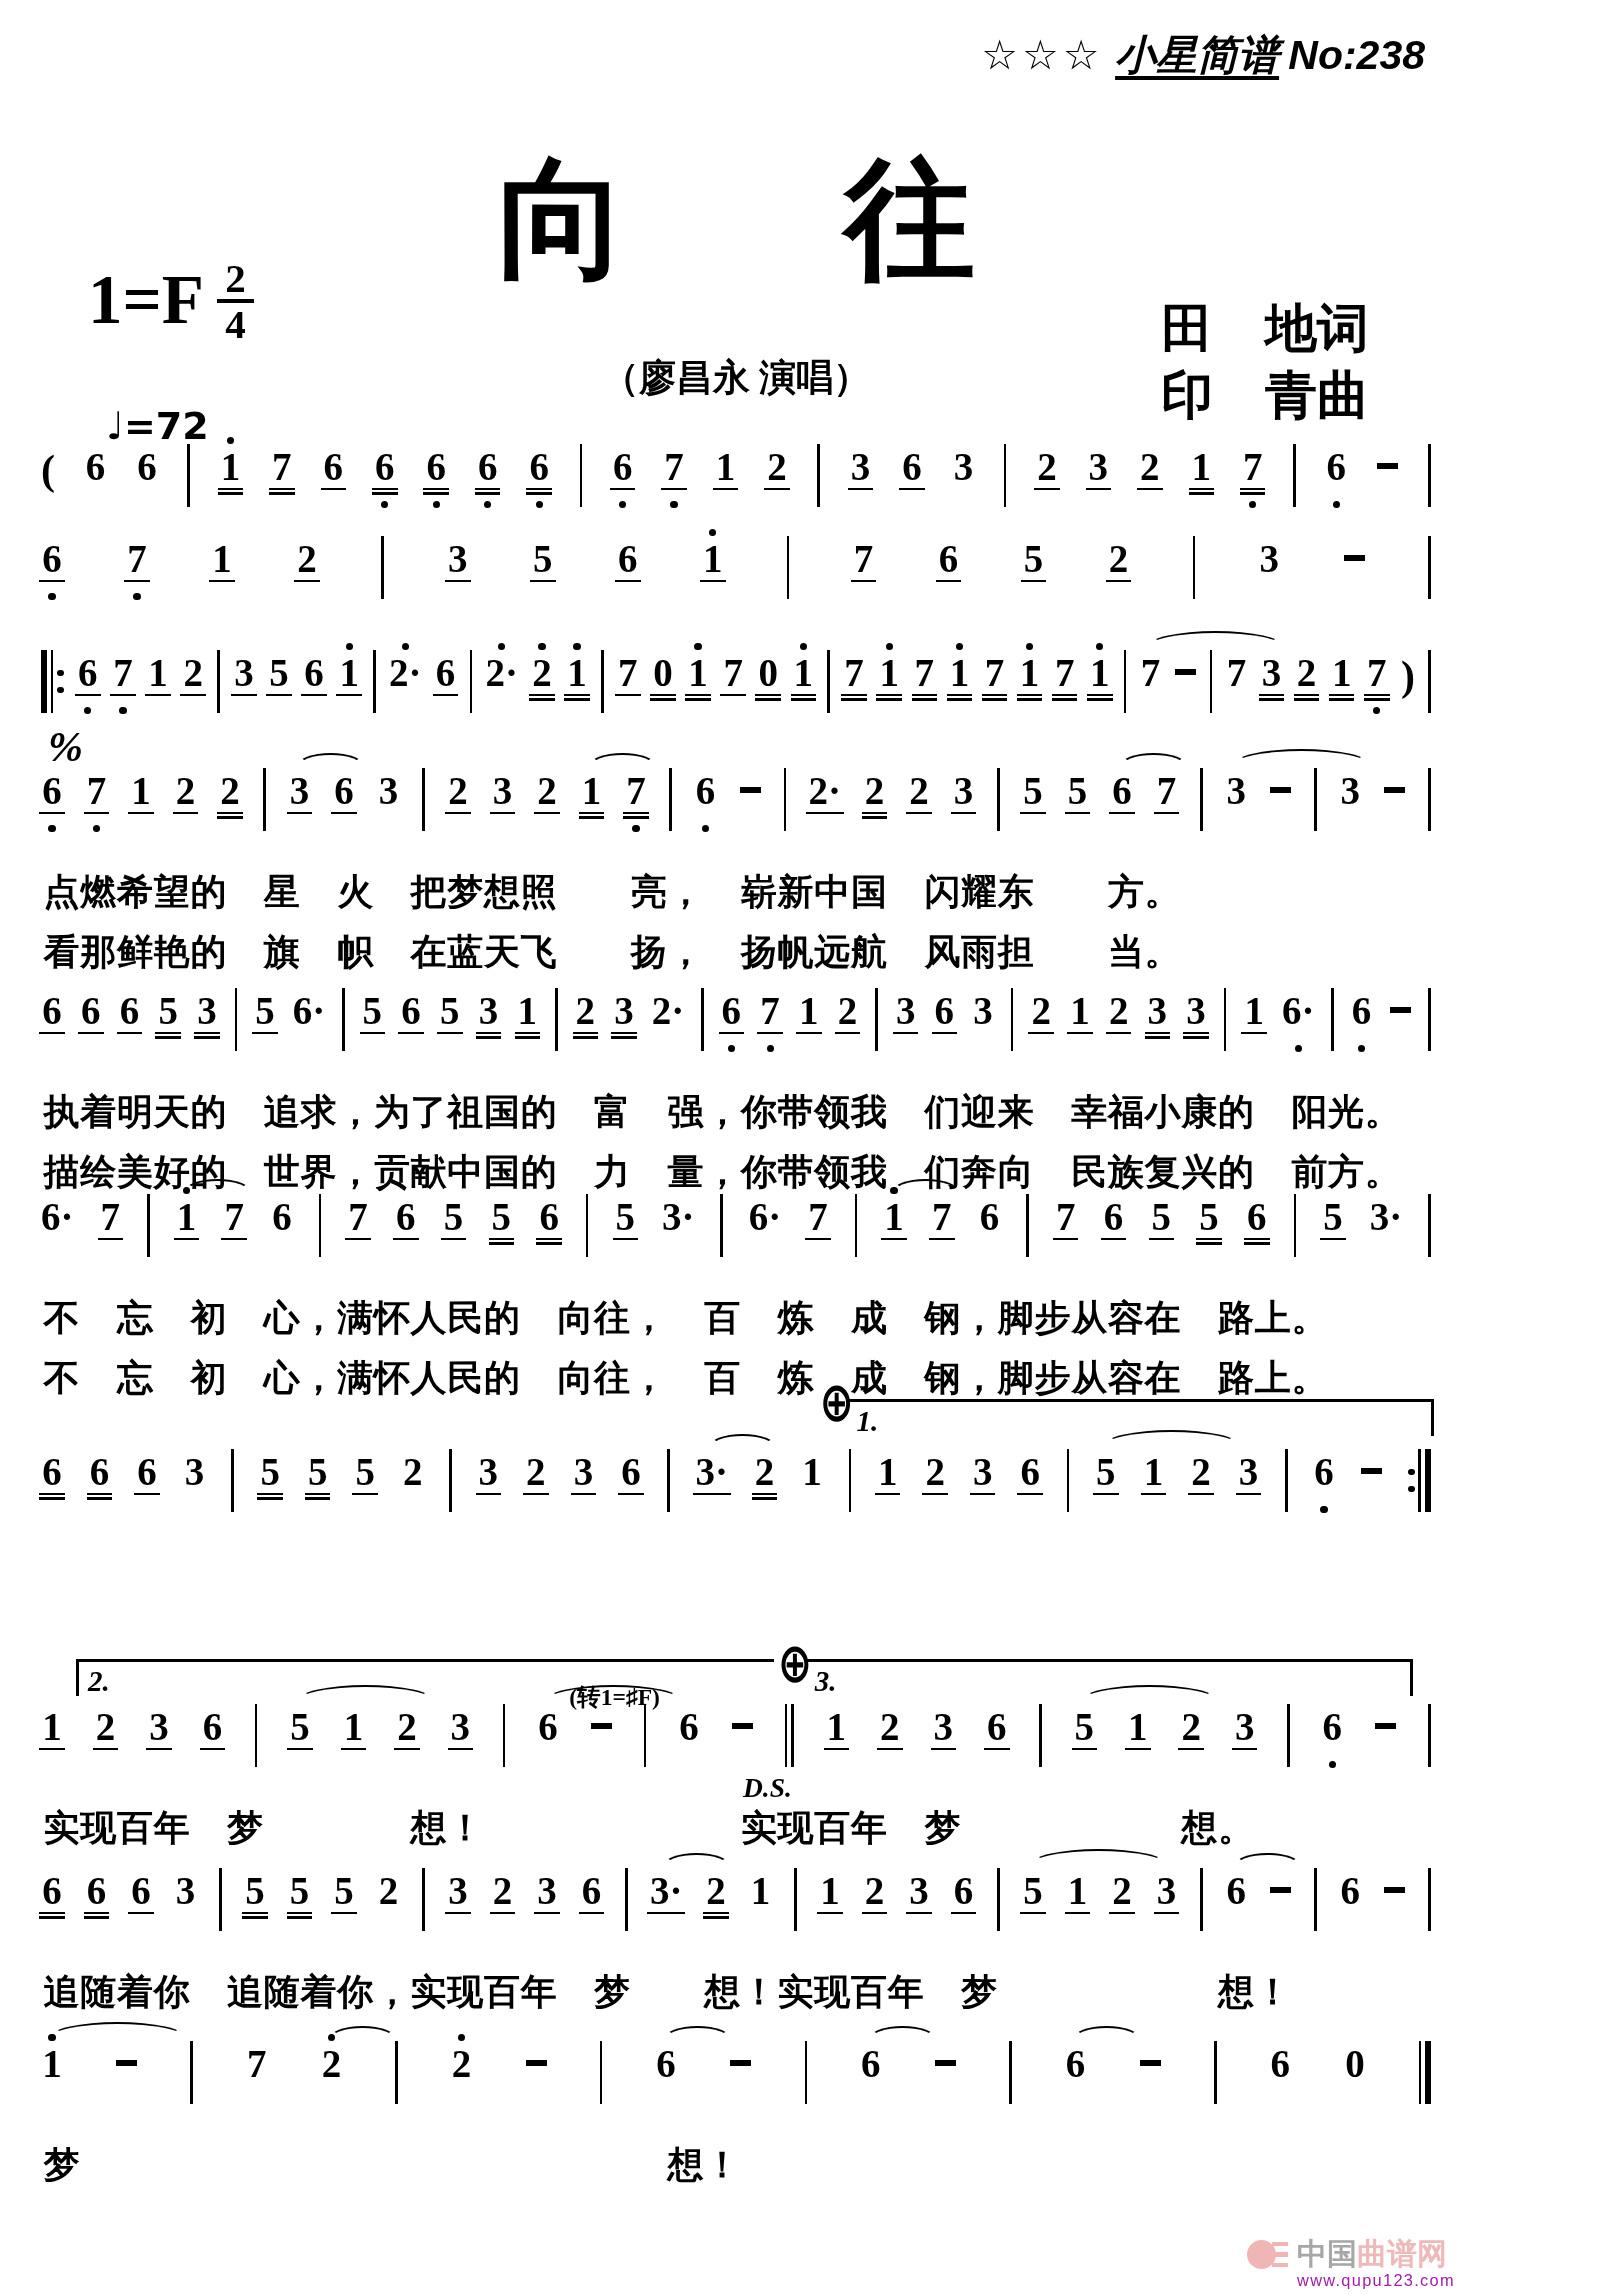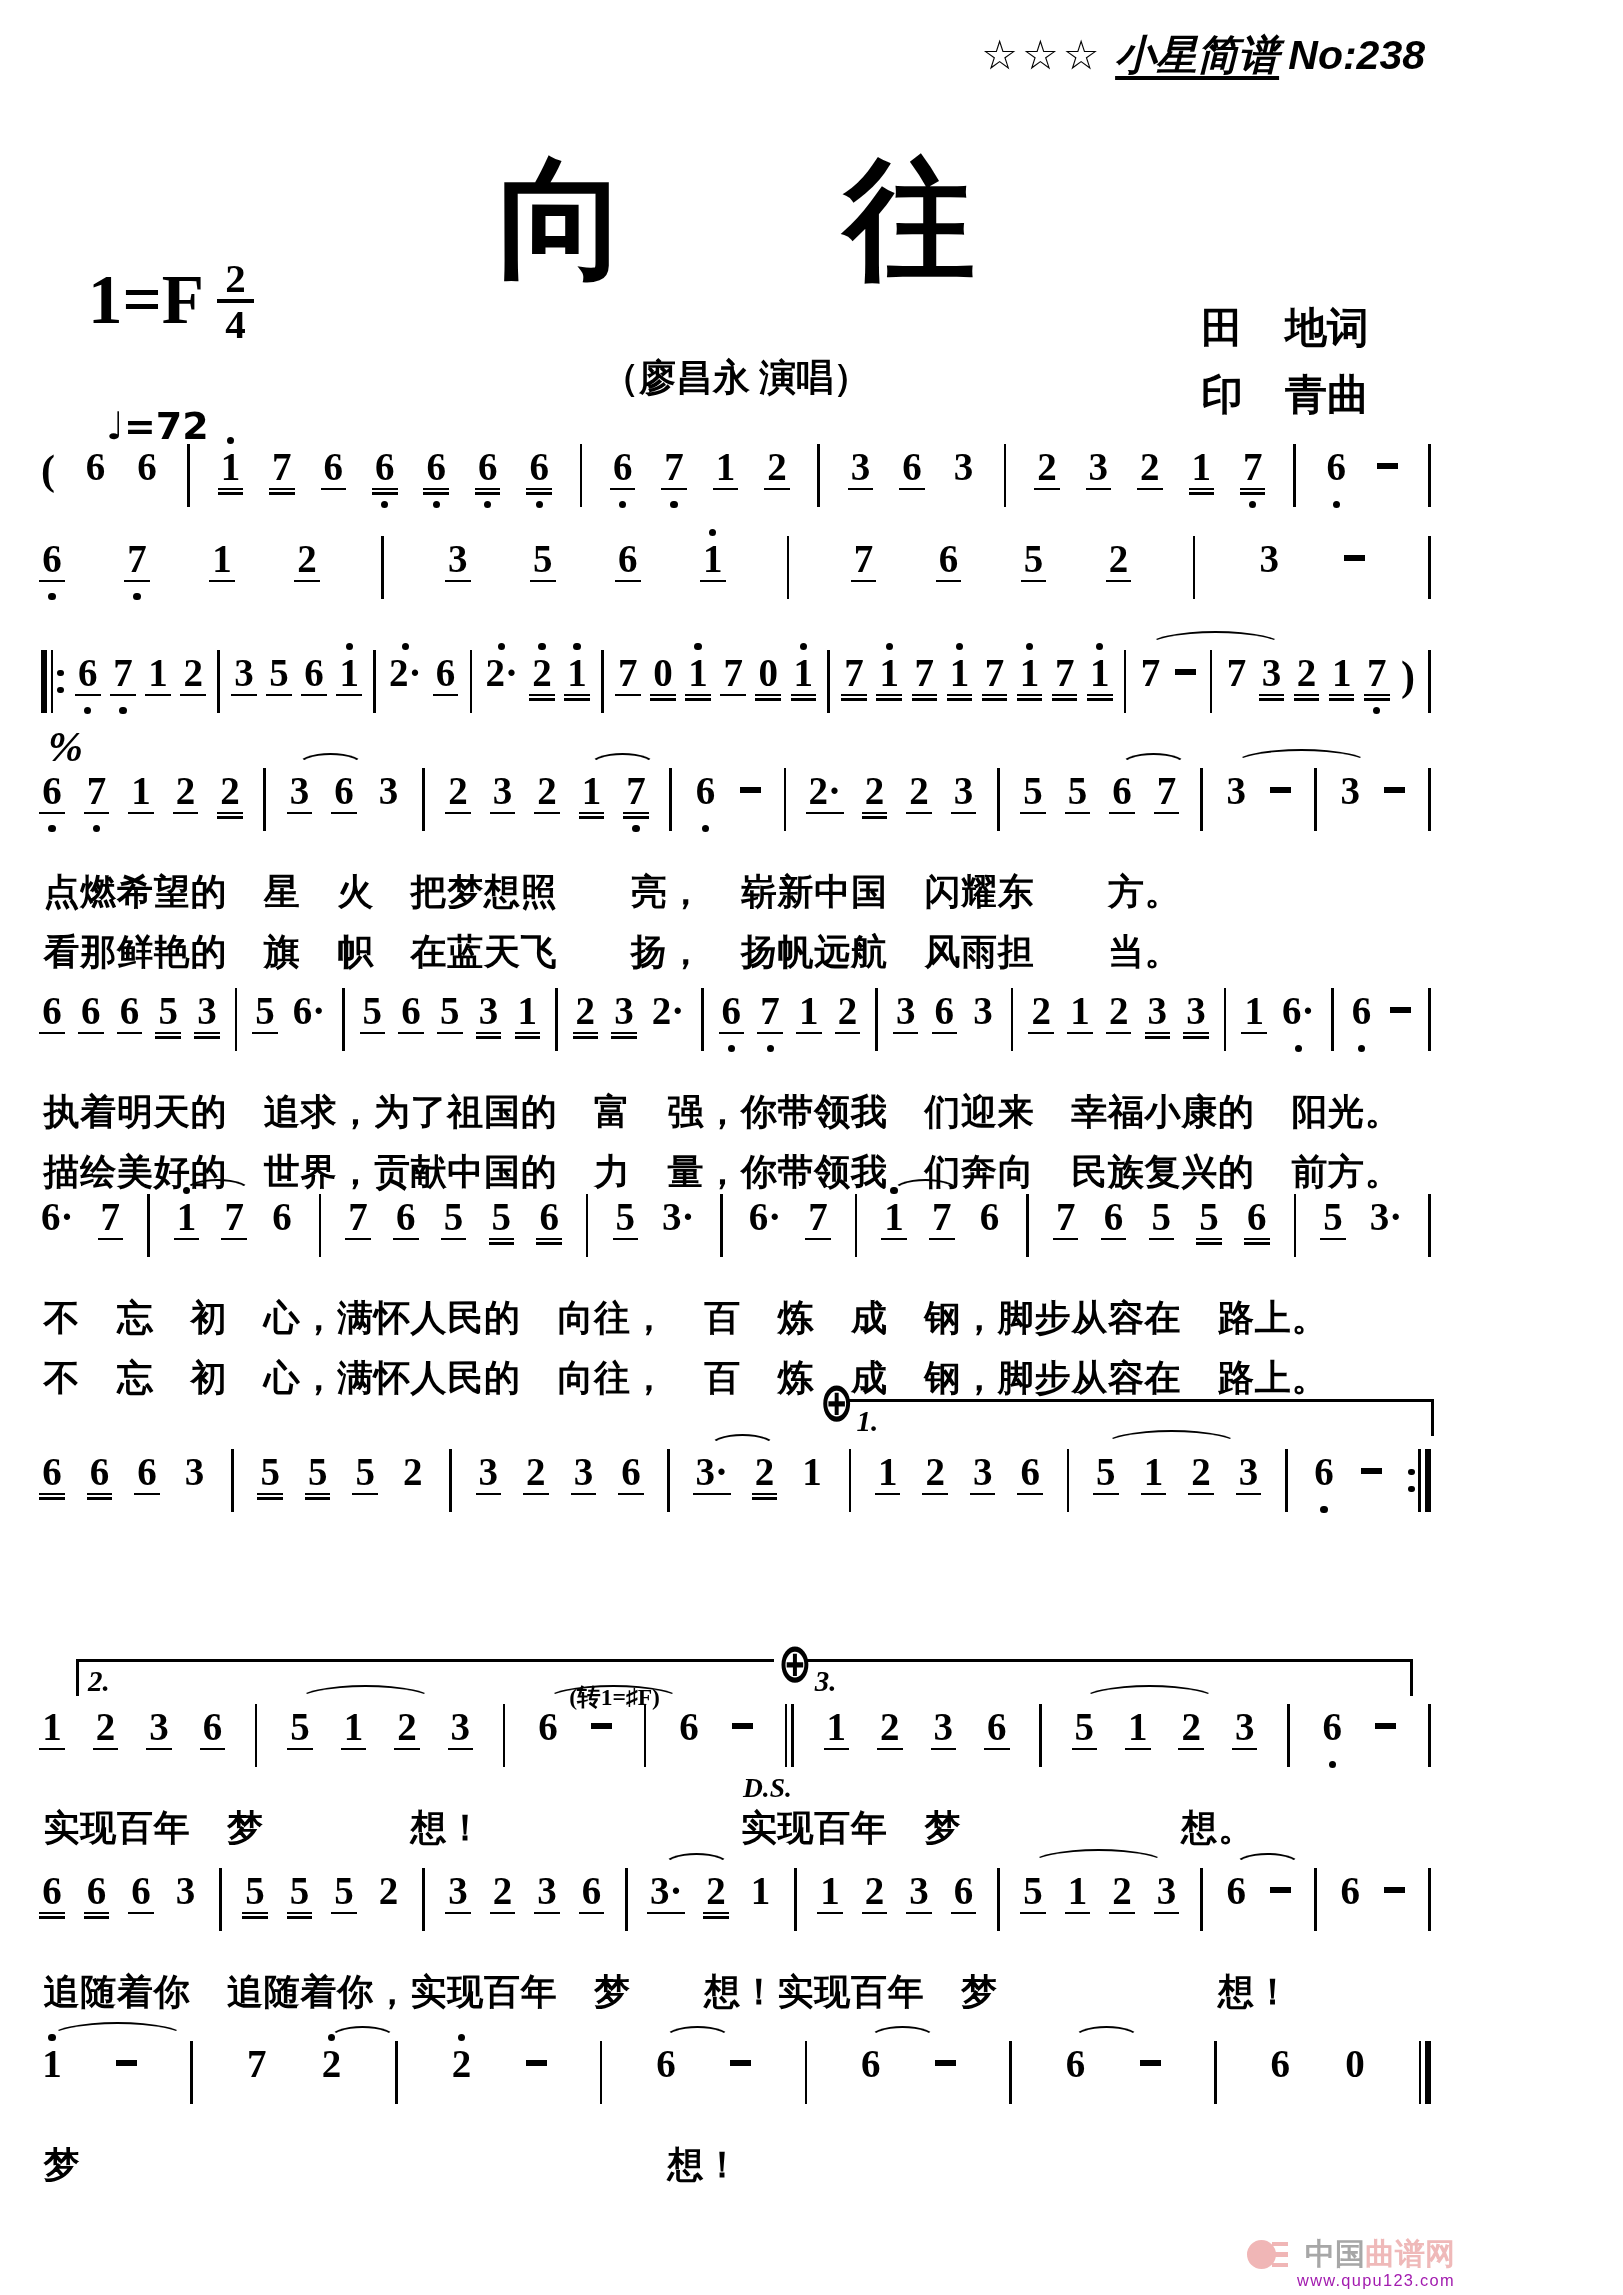--- a/index.html
+++ b/index.html
@@ -13,21 +13,21 @@
   .topmark .bname{text-decoration:underline;text-underline-offset:6.5px;margin:0 9.2px 0 11.8px;}
   .title{position:absolute;top:154px;left:0;right:0;display:flex;justify-content:center;gap:216px;
          font-weight:900;font-size:131px;line-height:1;}
   .keysig{position:absolute;top:259px;left:88px;display:flex;align-items:center;gap:13px;}
   .keysig .kf{font-weight:700;font-size:69px;line-height:1;}
   .ts{display:flex;flex-direction:column;align-items:center;}
   .ts b{font-size:41px;line-height:38px;font-weight:700;}
   .ts .fbar{width:37px;height:3.9px;background:#000;margin:2px 0;}
   .tempo{position:absolute;top:404px;left:92px;font:700 38px "DejaVu Sans","Liberation Sans",sans-serif;margin-left:14px;}
   .subtitle{position:absolute;top:353px;left:0;right:0;text-align:center;font-weight:700;font-size:37px;}
-  .credits{position:absolute;top:295px;right:103px;text-align:left;font-weight:700;font-size:42px;line-height:67px;white-space:pre;}
+  .credits{position:absolute;top:295px;right:103px;text-align:left;font-weight:700;font-size:52px;line-height:67px;white-space:pre;}
 
   
   #score{position:absolute;left:0;top:0;width:100%;height:100%;}
   .system{position:absolute;left:41px;right:41px;}
   .staff{display:flex;justify-content:space-between;align-items:flex-start;height:103px;}
   .tok{position:relative;display:flex;flex-direction:column;align-items:center;min-width:22px;}
   .oct{height:10.5px;display:flex;align-items:center;justify-content:center;}
   .oct.on::before{content:'';width:7.2px;height:7.2px;border-radius:50%;background:#000;display:block;}
   .n{font-weight:700;font-size:39px;line-height:41px;height:41px;display:flex;align-items:center;justify-content:center;
      font-family:"Liberation Serif","DejaVu Serif",serif;}
@@ -56,21 +56,21 @@
   .ov.segno{font:italic 900 42px "Liberation Serif",serif;line-height:1;}
   .ov.ds{font:italic 700 27.5px "Liberation Serif",serif;}
   .ov.keytext{font:700 23.6px "Liberation Serif",serif;white-space:nowrap;}
 
   
   .wm{position:absolute;right:17px;bottom:5.2px;display:flex;align-items:flex-start;gap:7.9px;}
   .wmlogo{position:relative;width:42px;height:39px;}
   .wmlogo .cir{position:absolute;left:0;top:3.9px;width:29px;height:29px;border-radius:50%;background:#f0b6b6;}
   .wmlogo .b1,.wmlogo .b2,.wmlogo .b3{position:absolute;left:25px;width:15.7px;height:4.6px;background:#f0b6b6;}
   .wmlogo .b1{top:5.2px;} .wmlogo .b2{top:15.7px;} .wmlogo .b3{top:26px;}
-  .wmtext{display:flex;flex-direction:column;align-items:flex-end;}
+  .wmtext{display:flex;flex-direction:column;align-items:flex-start;}
   .wmrow{font-weight:700;font-size:30px;line-height:33px;white-space:nowrap;}
   .wm-cn{color:#a7a7a7;} .wm-qp{color:#efb9b9;}
   .wm-url{color:#a21caf;font:400 16.4px "Liberation Sans",sans-serif;letter-spacing:1.3px;margin-top:1.3px;}
 </style>
 </head>
 <body>
 
 <div class="page">
 
   <div class="topmark"><span class="stars">☆☆☆</span><span class="bname">小星简谱</span><span>No:238</span></div>

